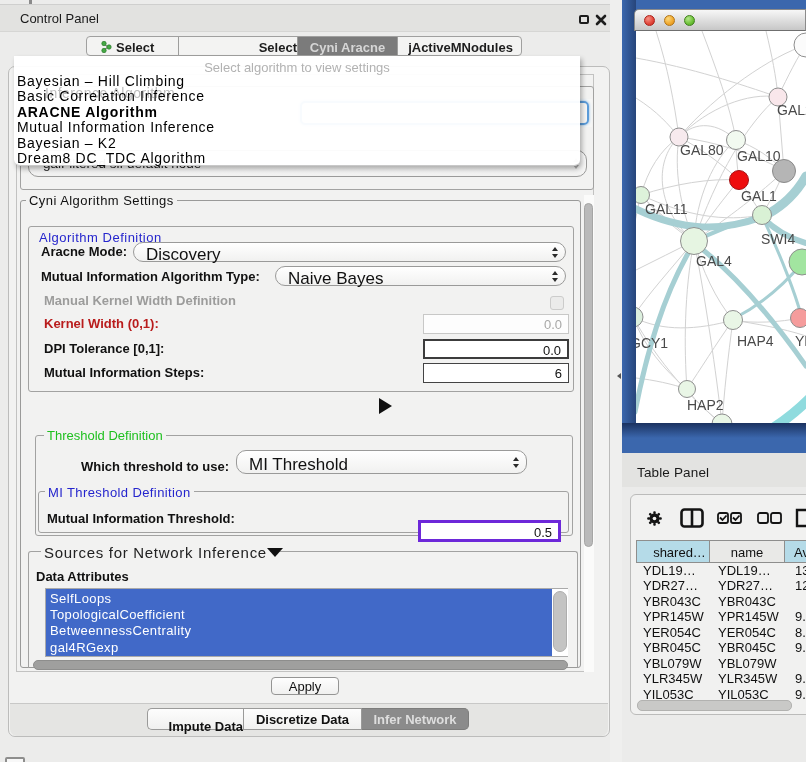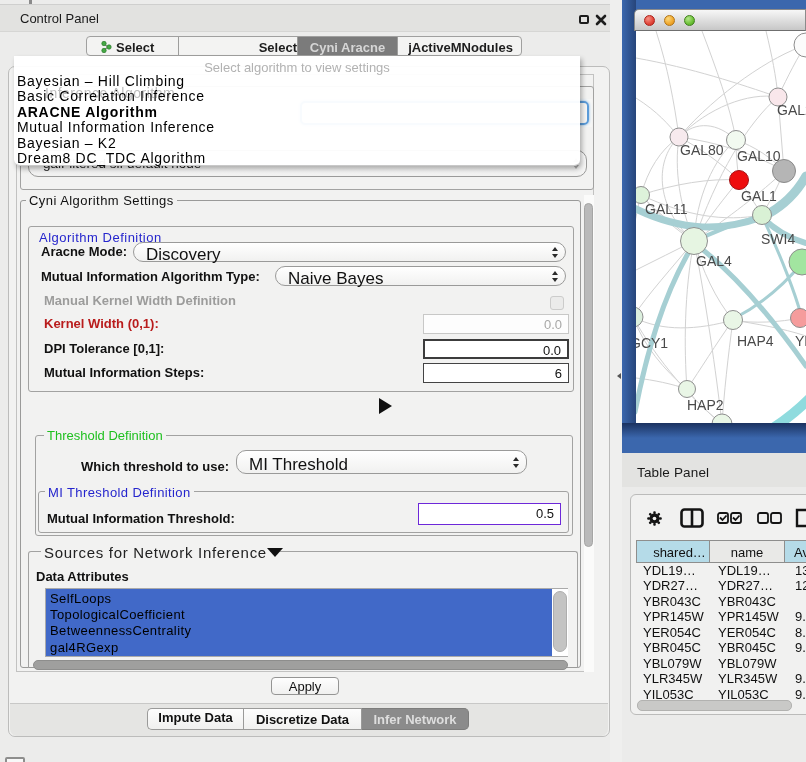--- a/index.html
+++ b/index.html
@@ -100,47 +100,47 @@
 
   <div class="abs b" style="left:81px;top:459px;">Which threshold to use:</div>
   <div class="abs combo" style="left:236px;top:450px;width:291px;height:24px;">
       <span class="txt" style="top:4px;">MI Threshold</span>
       <span class="updn"></span>
     </div>
 
   <div class="abs grp" style="left:38px;top:491px;width:531px;height:42px;"></div>
   <div class="abs glabel" style="left:45px;top:485px;color:#2525cd;letter-spacing:0.4px;">MI Threshold Definition</div>
   <div class="abs b" style="left:47px;top:511px;">Mutual Information Threshold:</div>
-  <div class="abs inp" style="left:418px;top:503px;width:143px;height:22px;border:1px solid #6d28d9;">0.5</div>
+  <div class="abs inp" style="left:418px;top:520px;width:143px;height:22px;border:3px solid #6d28d9;">0.5</div>
 
   <div class="abs grp" style="left:28px;top:551px;width:550px;height:117px;border-bottom:none;border-bottom-left-radius:0;border-bottom-right-radius:0;"></div>
   <div class="abs glabel" style="left:41px;top:544px;font-size:15px;letter-spacing:0.7px;color:#222;">Sources for Network Inference</div>
   <div class="abs" style="left:267px;top:548px;width:0;height:0;border-left:8px solid transparent;border-right:8px solid transparent;border-top:9px solid #111;"></div>
   <div class="abs b" style="left:36px;top:569px;">Data Attributes</div>
 
   <div class="abs" style="left:45px;top:588px;width:523px;height:69px;background:#fff;border:1px solid #aaa;border-right:none;overflow:hidden;">
-    <div style="position:absolute;left:0;top:0;width:506px;height:69px;background:#4169c8;color:#000000;font-size:13px;letter-spacing:0.4px;">
+    <div style="position:absolute;left:0;top:0;width:506px;height:69px;background:#4169c8;color:#ffffff;font-size:13px;letter-spacing:0.4px;">
       <div style="padding:1.5px 0 0 4px;height:16.4px;">SelfLoops</div>
       <div style="padding:1.5px 0 0 4px;height:16.4px;">TopologicalCoefficient</div>
       <div style="padding:1.5px 0 0 4px;height:16.4px;">BetweennessCentrality</div>
       <div style="padding:1.5px 0 0 4px;height:16.4px;">gal4RGexp</div>
     </div>
     <div style="position:absolute;right:1px;top:2px;width:14px;height:61px;background:#c4c4c3;border:1px solid #aeaead;border-radius:7px;"></div>
   </div>
 
   <div class="abs" style="left:33px;top:660px;width:535px;height:10px;background:#9f9f9e;border:1px solid #8d8d8c;border-radius:5px;"></div>
 
   <div class="abs" style="left:584px;top:195px;width:10px;height:477px;background:#fbfbfa;"></div>
   <div class="abs" style="left:584px;top:203px;width:9px;height:344px;background:#bababa;border:1px solid #a6a6a5;border-radius:5px;"></div>
 
   <div class="abs" style="left:271px;top:677px;width:68px;height:18px;background:linear-gradient(#fefefe,#f0f0ef);border:1px solid #959594;border-radius:4px;text-align:center;padding-top:1px;">Apply</div>
 
   <div class="abs" style="left:10px;top:703px;width:598px;height:33px;background:#e5e5e3;border-top:1px solid #c8c8c7;border-radius:0 0 7px 7px;"></div>
   <div class="abs" style="left:147px;top:708px;width:322px;height:22px;">
-    <div class="abs" style="left:0;top:0;width:96px;height:22px;background:linear-gradient(#fdfdfd,#f0f0ef);border:1px solid #9a9a99;border-right:none;border-radius:5px 0 0 5px;text-align:center;font-weight:bold;padding-top:1px;">Impute Data</div>
+    <div class="abs" style="left:0;top:0;width:96px;height:22px;background:linear-gradient(#fdfdfd,#f0f0ef);border:1px solid #9a9a99;border-right:none;border-radius:5px 0 0 5px;text-align:right;font-weight:bold;padding-top:10px;">Impute Data</div>
     <div class="abs" style="left:96px;top:0;width:119px;height:22px;background:linear-gradient(#fdfdfd,#f0f0ef);border:1px solid #9a9a99;text-align:center;font-weight:bold;padding-top:3px;">Discretize Data</div>
     <div class="abs" style="left:215px;top:0;width:107px;height:22px;background:#8b8b8b;border:1px solid #7d7d7c;border-left:none;border-radius:0 5px 5px 0;text-align:center;font-weight:bold;color:#dedede;padding-top:3px;">Infer Network</div>
   </div>
 
   <div class="abs" style="left:5px;top:757px;width:20px;height:10px;background:#f8f8f8;border:2px solid #8e8e8d;border-radius:2px;"></div>
 
   <div class="abs" style="left:14px;top:56px;width:566px;height:110px;background:rgba(255,255,255,0.955);border-bottom:1px solid #c8c8c8;border-radius:0 0 6px 6px;box-shadow:2px 3px 5px rgba(0,0,0,0.3);z-index:50;">
     <div style="position:absolute;left:31px;top:29px;font-size:14px;color:rgba(80,80,80,0.38);letter-spacing:0.5px;">Inference Algorithm</div>
     <div style="position:absolute;left:0;top:4px;width:100%;text-align:center;color:#b2b2b2;">Select algorithm to view settings</div>
     <div style="position:absolute;left:3px;top:18px;line-height:15.42px;color:#000;font-size:14px;letter-spacing:0.7px;">

